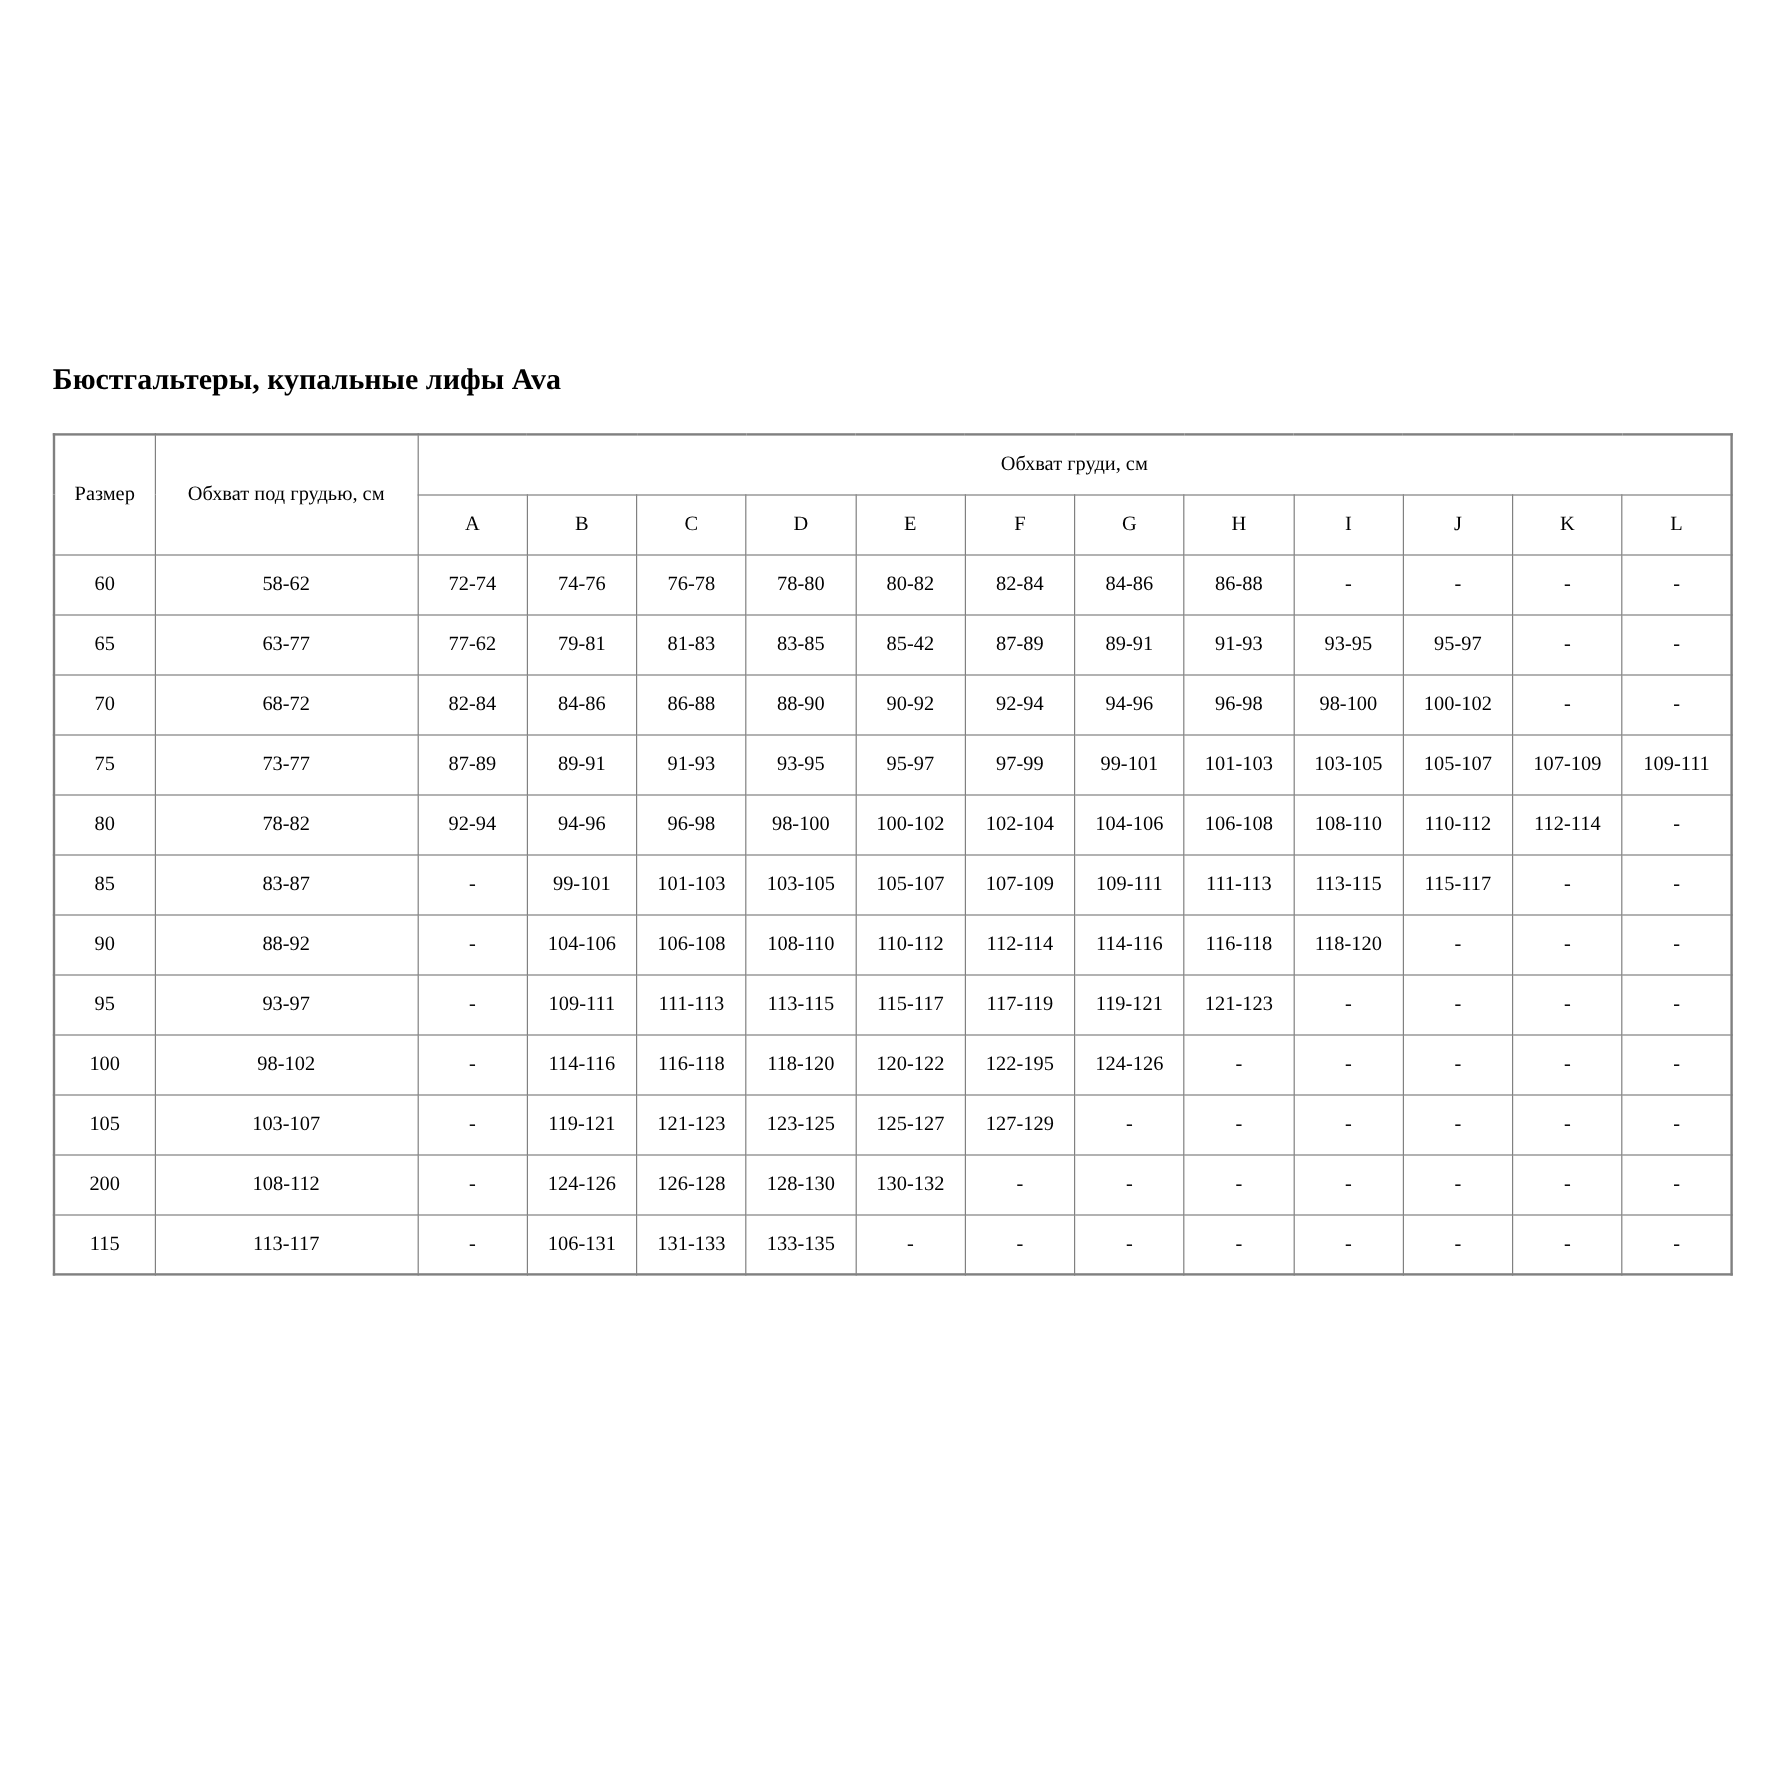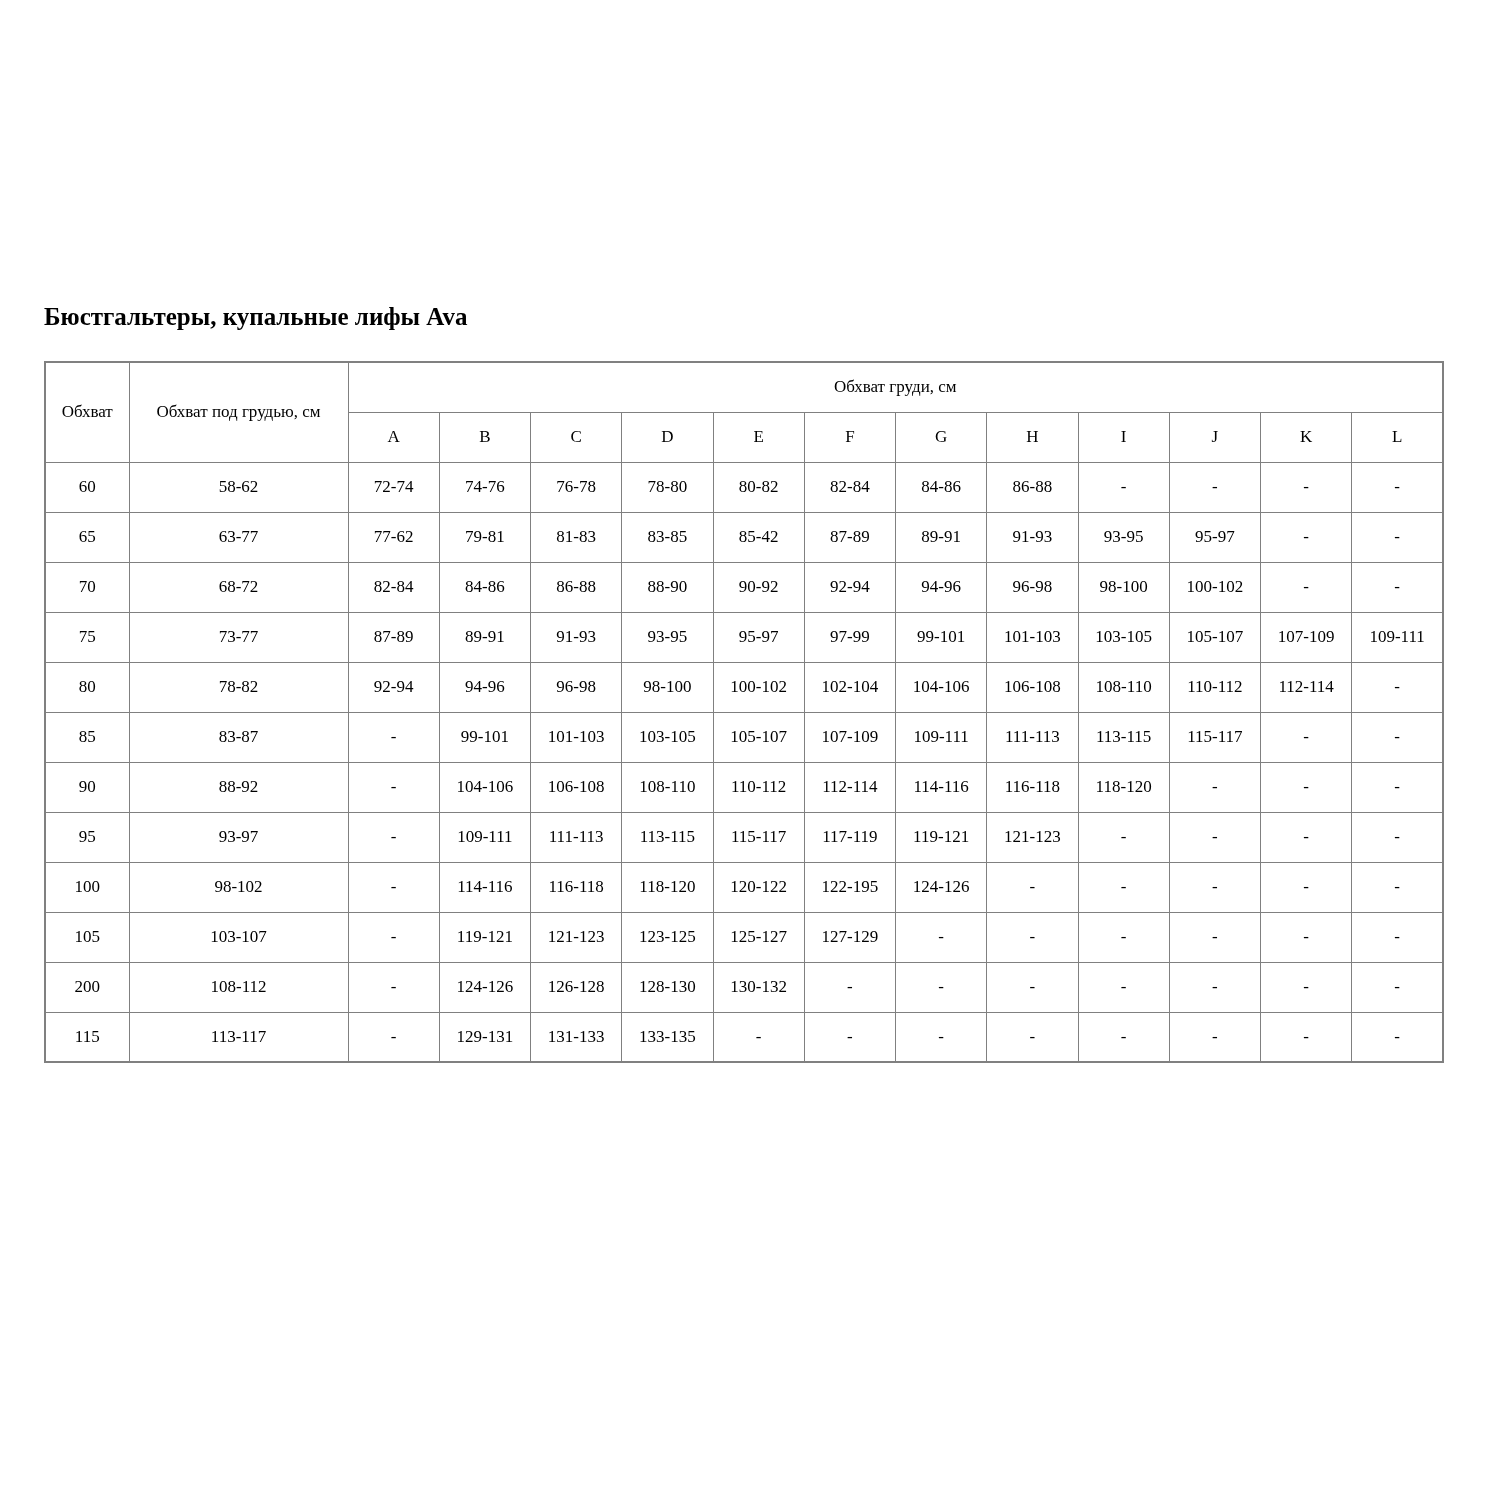--- a/index.html
+++ b/index.html
@@ -45,21 +45,21 @@
   <h1 class="title">Бюстгальтеры, купальные лифы Ava</h1>
 
   <table class="size-table">
     <colgroup>
       <col class="c-size">
       <col class="c-underbust">
       <col span="12">
     </colgroup>
     <thead>
       <tr>
-        <th rowspan="2">Обхват</th>
+        <th rowspan="2">Размер</th>
         <th rowspan="2">Обхват под грудью, см</th>
         <th colspan="12">Обхват груди, см</th>
       </tr>
       <tr>
           <th>A</th>
           <th>B</th>
           <th>C</th>
           <th>D</th>
           <th>E</th>
           <th>F</th>
@@ -245,21 +245,21 @@
           <td>-</td>
           <td>-</td>
           <td>-</td>
           <td>-</td>
           <td>-</td>
         </tr>
         <tr>
           <td>115</td>
           <td>113-117</td>
           <td>-</td>
-          <td>129-131</td>
+          <td>106-131</td>
           <td>131-133</td>
           <td>133-135</td>
           <td>-</td>
           <td>-</td>
           <td>-</td>
           <td>-</td>
           <td>-</td>
           <td>-</td>
           <td>-</td>
           <td>-</td>

